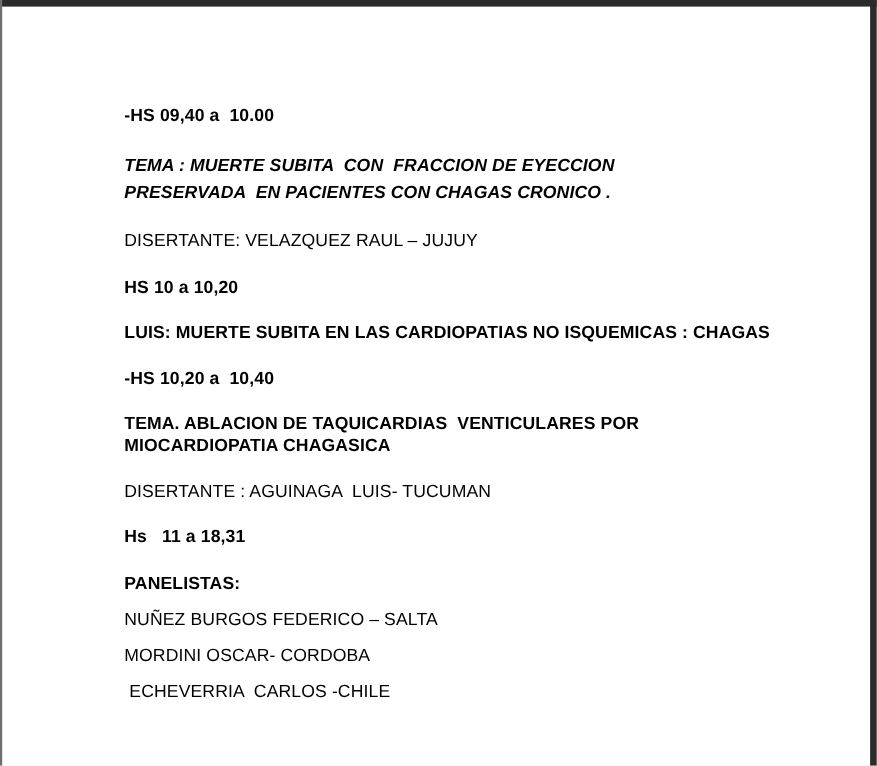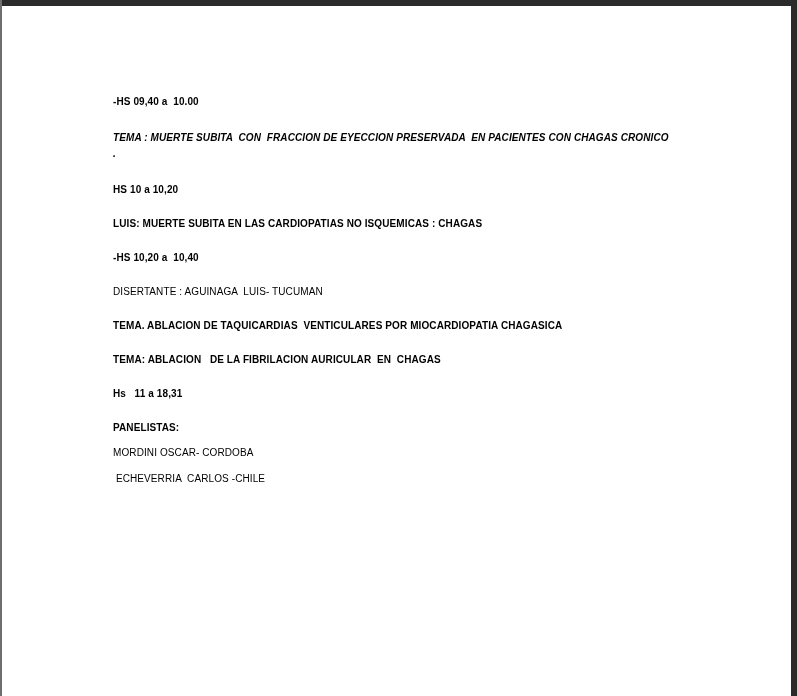--- a/index.html
+++ b/index.html
@@ -49,21 +49,21 @@
     background: #6e6e6e;
   }
   .doc-body {
     position: absolute;
     left: 113px;
     top: 96px;
     width: 600px;
   }
   .line {
     color: #000000;
-    font-size: 10px;
+    font-size: 16px;
     line-height: 1.25;
     margin: 0 0 21.5px 0;
     white-space: pre-wrap;
     letter-spacing: 0.1px;
   }
   .line.bold {
     font-weight: bold;
   }
   .line.tight {
     margin-bottom: 13px;
@@ -79,24 +79,25 @@
 <body>
 
 <div id="page">
   <div class="edge-top"></div>
   <div class="edge-right"></div>
   <div class="edge-left"></div>
 
   <div class="doc-body">
     <p class="line bold">-HS 09,40 a  10.00</p>
     <p class="line bold wrapline">TEMA : MUERTE SUBITA  CON  FRACCION DE EYECCION PRESERVADA  EN PACIENTES CON CHAGAS CRONICO .</p>
+    <p class="line">DISERTANTE: VELAZQUEZ RAUL – JUJUY</p>
     <p class="line bold">HS 10 a 10,20</p>
     <p class="line bold">LUIS: MUERTE SUBITA EN LAS CARDIOPATIAS NO ISQUEMICAS : CHAGAS</p>
     <p class="line bold">-HS 10,20 a  10,40</p>
+    <p class="line bold">TEMA. ABLACION DE TAQUICARDIAS  VENTICULARES POR MIOCARDIOPATIA CHAGASICA</p>
     <p class="line">DISERTANTE : AGUINAGA  LUIS- TUCUMAN</p>
-    <p class="line bold">TEMA. ABLACION DE TAQUICARDIAS  VENTICULARES POR MIOCARDIOPATIA CHAGASICA</p>
-    <p class="line bold">TEMA: ABLACION   DE LA FIBRILACION AURICULAR  EN  CHAGAS</p>
     <p class="line bold">Hs   11 a 18,31</p>
     <p class="line bold tight">PANELISTAS:</p>
+    <p class="line tight">NUÑEZ BURGOS FEDERICO – SALTA</p>
     <p class="line tight">MORDINI OSCAR- CORDOBA</p>
     <p class="line tight"> ECHEVERRIA  CARLOS -CHILE</p>
   </div>
 </div>
 
 </body></html>

